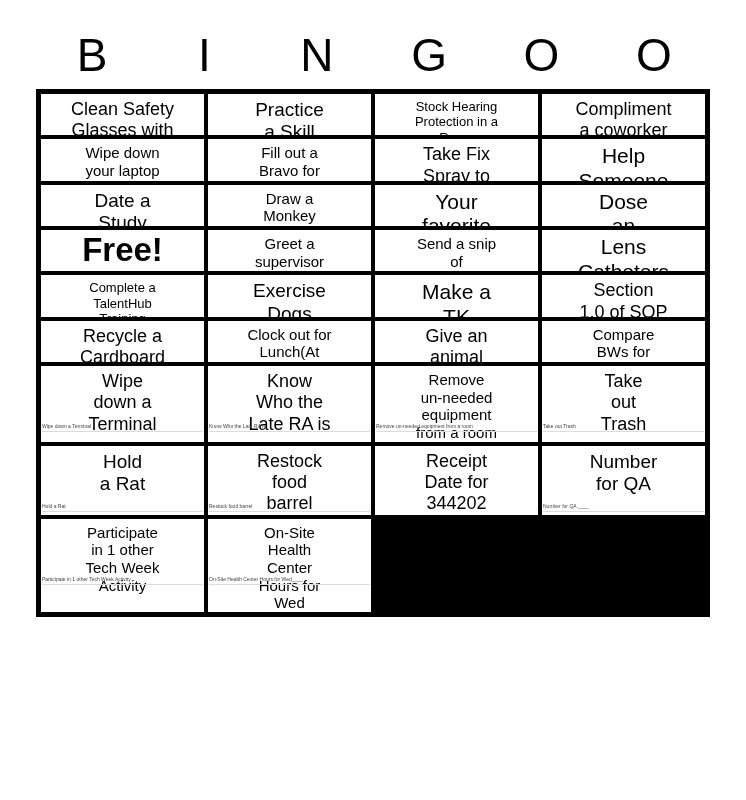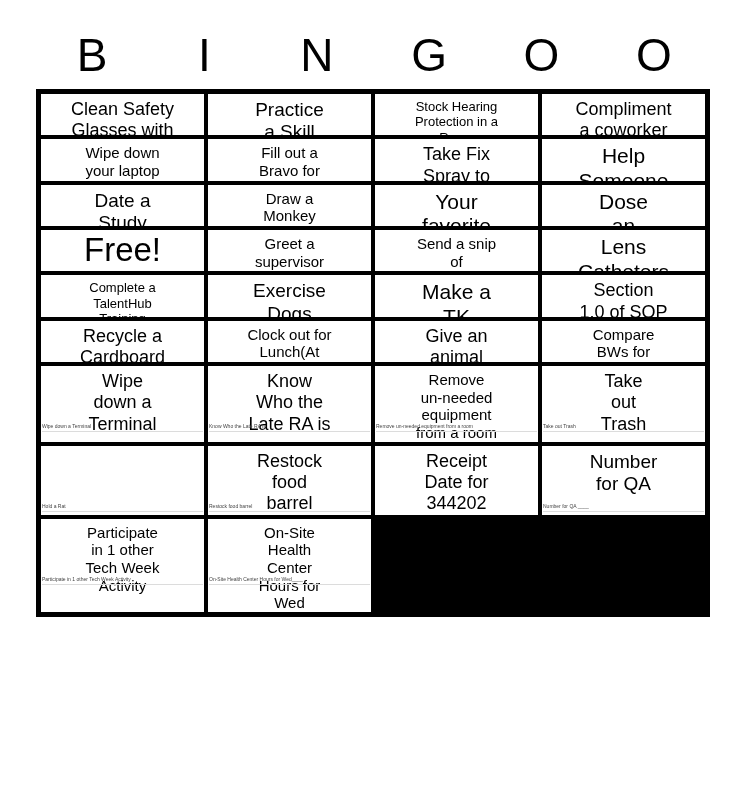--- a/index.html
+++ b/index.html
@@ -36,21 +36,21 @@
     position:relative;
     z-index:1;
   }
   .cell.valign-middle{display:flex;align-items:center;justify-content:center;}
   .cell.valign-middle .cell-text{padding-top:0;}
   .size-xs{font-size:13px;}
   .size-sm{font-size:15px;text-align:center;}
   .size-md{font-size:18px;}
   .size-lg{font-size:21px;}
   .size-xl{font-size:19px;}
-  .size-xxl{font-size:33px;}
+  .size-xxl{font-size:33px;font-weight:bold;}
   .mini{
     position:absolute;top:57px;left:1px;right:1px;height:8px;
     font-size:5px;line-height:7px;text-align:left;
     color:#444;
     border-bottom:1px solid #dcdcdc;
     white-space:nowrap;overflow:hidden;
     z-index:2;
   }
 </style>
 </head>
@@ -225,20 +225,22 @@
 from a room</div>
     <div class="mini">Remove un-needed equipment from a room</div>
   </div>
     <div class="cell">
     <div class="cell-text size-md">Take
 out
 Trash</div>
     <div class="mini">Take out Trash</div>
   </div>
     <div class="cell">
+    <div class="cell-text size-xl">Hold
+a Rat</div>
     <div class="mini">Hold a Rat</div>
   </div>
     <div class="cell">
     <div class="cell-text size-md">Restock
 food
 barrel</div>
     <div class="mini">Restock food barrel</div>
   </div>
     <div class="cell">
     <div class="cell-text size-md">Receipt

